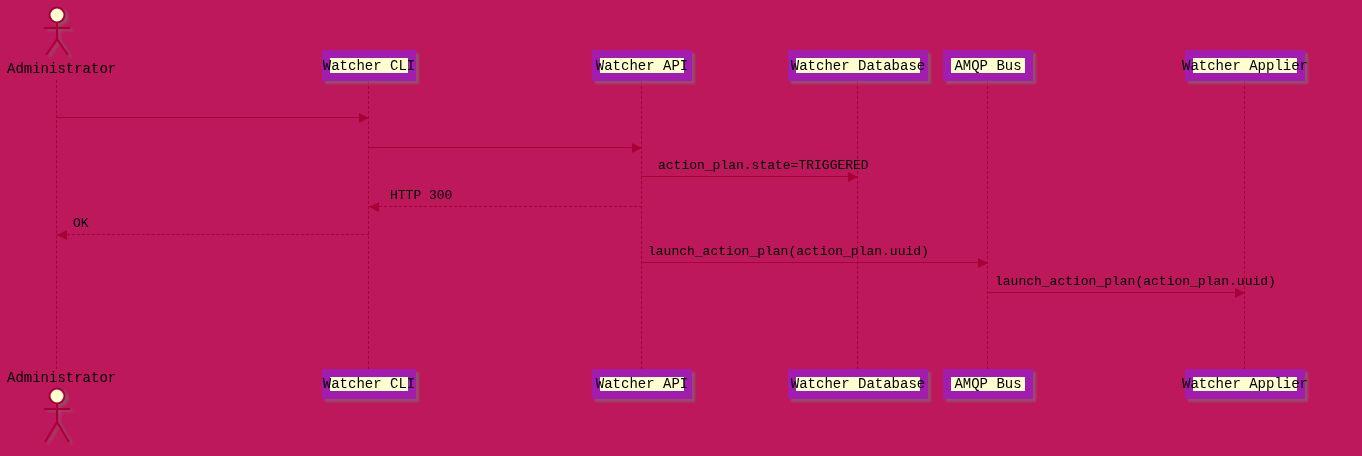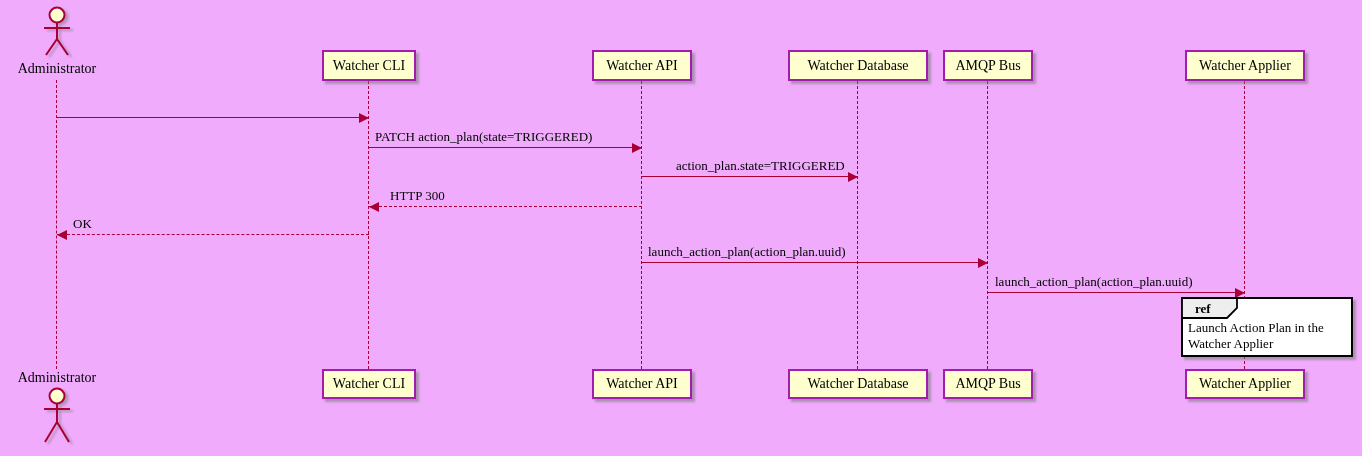--- a/index.html
+++ b/index.html
@@ -1,26 +1,26 @@
 <!DOCTYPE html>
 <html><head>
 <meta charset="utf-8">
 <style>
   html,body{margin:0;padding:0;background:#ffffff;}
   .diagram{
-    position:relative;width:1362px;height:456px;background:#f0abfc;
-    font-family:Liberation Serif, serif;color:#000;
+    position:relative;width:1362px;height:456px;background:#be185d;
+    font-family:Liberation Mono, monospace;color:#000;
     overflow:hidden;
   }
   
   .lifeline{position:absolute;width:0;border-left:1px dashed #A80036;z-index:1;}
   
   .pbox{
     position:absolute;box-sizing:border-box;background:#FEFECE;
-    border:2px solid #a21caf;box-shadow:3px 3px 2px rgba(120,120,120,0.55);
+    border:8px solid #a21caf;box-shadow:3px 3px 2px rgba(120,120,120,0.55);
     display:flex;align-items:center;justify-content:center;
     font-size:14px;z-index:3;white-space:nowrap;
   }
   
   .actor-figure{position:absolute;z-index:3;filter:drop-shadow(3px 2px 1px rgba(120,120,120,0.5));}
   .actor-label{position:absolute;width:100px;text-align:center;font-size:14px;z-index:3;white-space:nowrap;}
   
   .mline{position:absolute;height:0;z-index:2;}
   .mline.solid{border-top:1px solid #A80036;}
   .mline.dashed{border-top:1px dashed #A80036;}
@@ -72,26 +72,25 @@
       <span>AMQP Bus</span>
     </div>
   <div class="pbox" style="left:1185px;top:50px;width:120px;height:31px">
       <span>Watcher Applier</span>
     </div>
 
   <div class="mline solid" style="left:57px;top:117px;width:312px">
       <i class="ah ah-r"></i>
     </div>
 
-  <span class="mtext" style="left:375px;top:130px">PATCH action_plan(state=TRIGGERED)</span>
   <div class="mline solid" style="left:369px;top:147px;width:273px">
       <i class="ah ah-r"></i>
     </div>
 
-  <span class="mtext" style="left:676px;top:159px">action_plan.state=TRIGGERED</span>
+  <span class="mtext" style="left:658px;top:159px">action_plan.state=TRIGGERED</span>
   <div class="mline solid" style="left:642px;top:176px;width:216px">
       <i class="ah ah-r"></i>
     </div>
 
   <span class="mtext" style="left:390px;top:189px">HTTP 300</span>
   <div class="mline dashed" style="left:369px;top:206px;width:273px">
       <i class="ah ah-l"></i>
     </div>
 
   <span class="mtext" style="left:73px;top:217px">OK</span>
@@ -102,27 +101,20 @@
   <span class="mtext" style="left:648px;top:245px">launch_action_plan(action_plan.uuid)</span>
   <div class="mline solid" style="left:642px;top:262px;width:346px">
       <i class="ah ah-r"></i>
     </div>
 
   <span class="mtext" style="left:995px;top:275px">launch_action_plan(action_plan.uuid)</span>
   <div class="mline solid" style="left:988px;top:292px;width:257px">
       <i class="ah ah-r"></i>
     </div>
 
-  <div class="refbox" style="left:1181px;top:297px;width:172px;height:60px">
-    <svg class="ref-head-svg" width="58" height="22" viewBox="0 0 58 22">
-      <path d="M1,1 H56 V11 L46,21 H1 Z" fill="#EEEEEE" stroke="#000000" stroke-width="1.8"></path>
-    </svg>
-    <span class="ref-kw">ref</span>
-    <div class="ref-body">Launch Action Plan in the Watcher Applier</div>
-  </div>
 
   <div class="pbox" style="left:322px;top:369px;width:94px;height:30px">
       <span>Watcher CLI</span>
     </div>
   <div class="pbox" style="left:592px;top:369px;width:100px;height:30px">
       <span>Watcher API</span>
     </div>
   <div class="pbox" style="left:788px;top:369px;width:140px;height:30px">
       <span>Watcher Database</span>
     </div>

